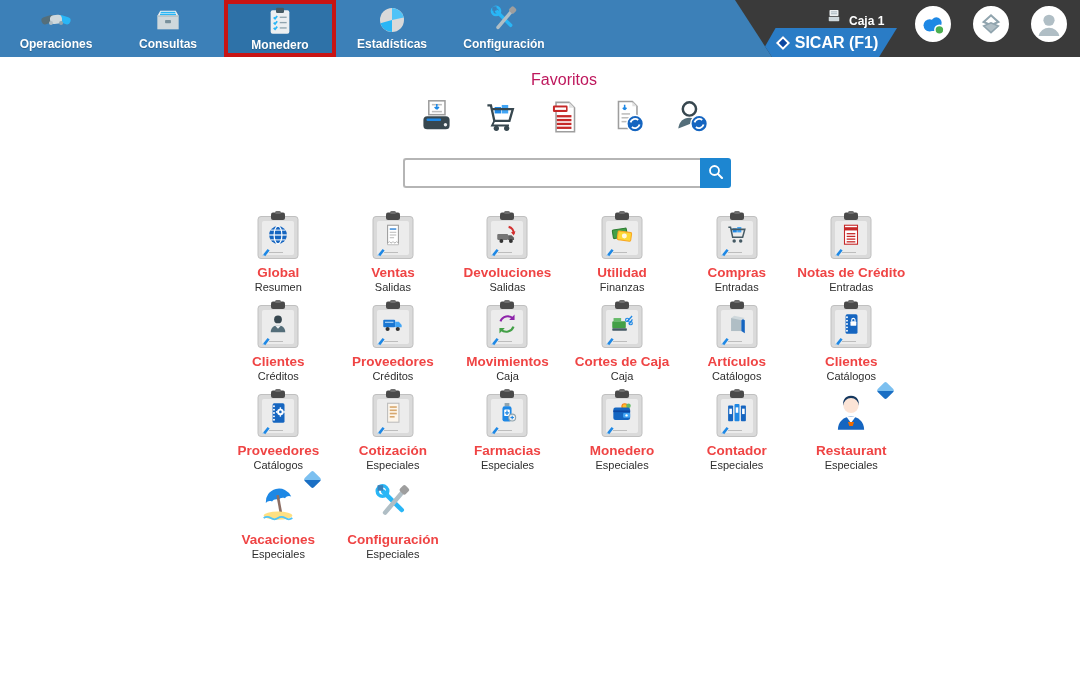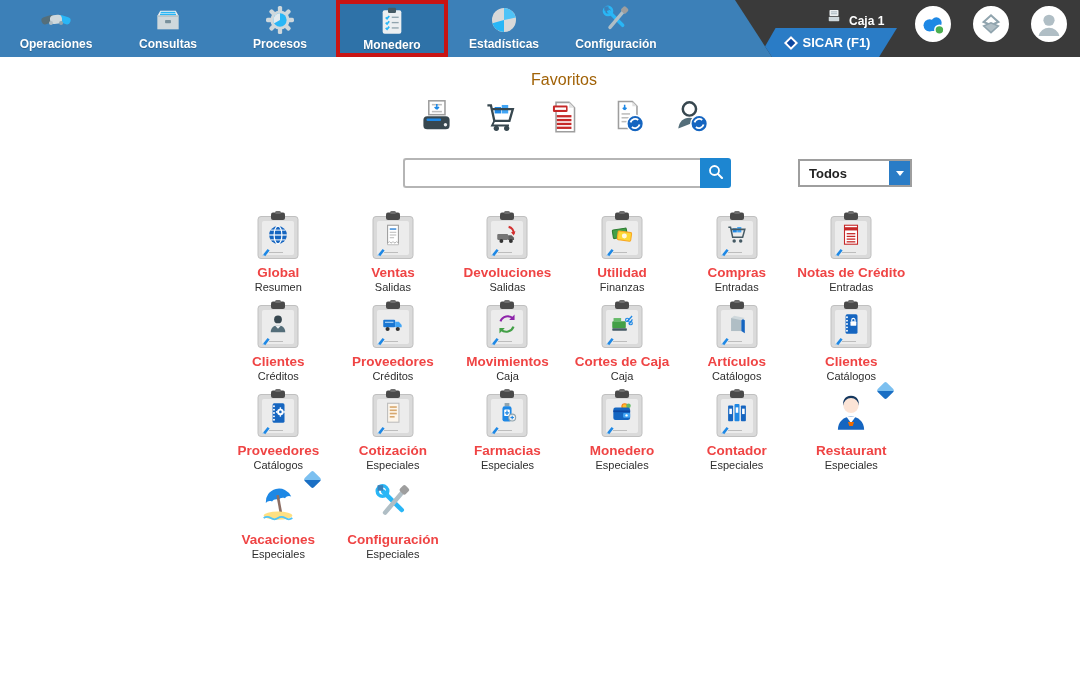--- a/index.html
+++ b/index.html
@@ -19,32 +19,32 @@
   .top-dark { position:absolute; right:0; top:0; width:345px; height:57px;
     background:#3a3a3a; clip-path:polygon(0 0,100% 0,100% 100%,10.7% 100%); }
   .station { position:absolute; left:90px; top:7px; display:flex; align-items:flex-end;
     gap:6px; color:#fff; font-weight:bold; font-size:12px; }
   .station svg { width:18px; height:18px; }
   .app-tab { position:absolute; left:24px; top:28px; width:138px; height:29px;
     background:#2a7cc6; clip-path:polygon(12% 0,100% 0,87% 100%,0 100%);
     display:flex; align-items:center; justify-content:center; gap:7px; cursor:pointer; }
   .app-tab .dmd { width:10px; height:10px; background:#0d47a1; border:2px solid #fff;
     transform:rotate(45deg); }
-  .app-tab .tlabel { color:#fff; font-weight:bold; font-size:13px; }
+  .app-tab .tlabel { color:#fff; font-weight:bold; font-size:16px; }
 
   .quick { position:absolute; right:2px; top:6px; display:flex; }
   .quick-item { width:58px; display:flex; flex-direction:column; align-items:center; cursor:pointer; }
   .qcircle { width:36px; height:36px; border-radius:50%; background:#fff;
     border:2px solid #fff; overflow:hidden; display:flex; align-items:center; justify-content:center; }
   .qcircle svg { width:32px; height:32px; }
   .qlabel { color:#fff; font-weight:bold; font-size:11px; margin-top:18px; }
 
   
   .main-col { position:relative; width:686px; margin-left:221px; }
-  .fav-title { text-align:center; margin-top:14px; color:#a16207; font-size:16px; }
+  .fav-title { text-align:center; margin-top:14px; color:#be185d; font-size:16px; }
   .fav-row { margin-top:8px; display:flex; justify-content:center; gap:27px; }
   .fav-ic { width:37px; height:40px; cursor:pointer; }
   .fav-ic svg { width:37px; height:40px; }
 
   .search-row { position:relative; width:1080px; height:30px; margin-top:21px; }
   .search-group { position:absolute; left:403px; top:0; display:flex; }
   .search-input { width:297px; height:30px; border:2px solid #b5b5b5; border-right:none;
     border-radius:3px 0 0 3px; padding:0 8px; font-size:14px; outline:none;
     font-family:"Liberation Sans", sans-serif; }
   .search-btn { width:31px; height:30px; background:#1d86d1; border:none;
@@ -92,34 +92,20 @@
       <div class="nav-item">
         <span class="nicon"><svg class="" viewBox="0 0 24 24">
             <path d="M4 9h16v10H4z" fill="#cfd8dc"></path>
             <path d="M4 9l2.2-4h11.6L20 9z" fill="#eceff1"></path>
             <line x1="6.5" y1="6.4" x2="17.5" y2="6.4" stroke="#29b6f6" stroke-width="1.1"></line>
             <line x1="6" y1="7.9" x2="18" y2="7.9" stroke="#29b6f6" stroke-width="1.1"></line>
             <rect x="9.8" y="12" width="4.4" height="2.4" rx=".6" fill="#78909c"></rect>
             <line x1="4" y1="9" x2="20" y2="9" stroke="#b0bec5"></line>
           </svg></span>
         <span class="nlabel">Consultas</span>
-      </div>
-      <div class="nav-item">
-        <span class="nicon"><svg class="" viewBox="0 0 24 24">
-            <g fill="#cfd8dc">
-              <rect x="10.4" y="1.5" width="3.2" height="21" rx="1.2"></rect>
-              <rect x="10.4" y="1.5" width="3.2" height="21" rx="1.2" transform="rotate(45 12 12)"></rect>
-              <rect x="10.4" y="1.5" width="3.2" height="21" rx="1.2" transform="rotate(90 12 12)"></rect>
-              <rect x="10.4" y="1.5" width="3.2" height="21" rx="1.2" transform="rotate(135 12 12)"></rect>
-              <circle cx="12" cy="12" r="7.2"></circle>
-            </g>
-            <circle cx="12" cy="12" r="5" fill="#29b6f6"></circle>
-            <path d="M12 12V7a5 5 0 0 0-4.3 7.5z" fill="#e3eaee"></path>
-          </svg></span>
-        <span class="nlabel">Procesos</span>
       </div>
       <div class="nav-item active">
         <span class="nicon"><svg class="" viewBox="0 0 24 24">
             <rect x="5" y="4" width="14" height="17.5" rx="1.5" fill="#eceff1"></rect>
             <rect x="9" y="2" width="6" height="4" rx="1" fill="#455a64"></rect>
             <g stroke="#29b6f6" stroke-width="1.3" fill="none">
               <path d="M7.3 9.2l1 1 1.6-2"></path>
               <path d="M7.3 13.2l1 1 1.6-2"></path>
               <path d="M7.3 17.2l1 1 1.6-2"></path>
             </g>
@@ -258,26 +244,20 @@
 <div class="search-row">
   <div class="search-group">
     <input class="search-input" type="text" autofocus="" placeholder="" style="">
     <button class="search-btn">
       <span><svg width="18" height="18" viewBox="0 0 24 24">
             <circle cx="10" cy="10" r="6" fill="none" stroke="#fff" stroke-width="2.4"></circle>
             <line x1="14.5" y1="14.5" x2="20" y2="20" stroke="#fff" stroke-width="2.8" stroke-linecap="round"></line>
           </svg></span>
     </button>
   </div>
-  <div class="dropdown">
-    <span class="dd-label">Todos</span>
-    <span class="dd-btn">
-        <span class="tri"></span>
-      </span>
-  </div>
 </div>
 
 <div class="grid" id="report-grid">
     <div class="tile">
       <span class="tile-ic">
         <span class="base"><svg viewBox="0 0 46 49">
             <rect x="3" y="5.5" width="40" height="42" rx="3" fill="#dadada" stroke="#c0c0c0"></rect>
             <rect x="7" y="10" width="32" height="34" rx="2" fill="#ececec"></rect>
             <rect x="16" y="1.5" width="14" height="7.5" rx="2" fill="#4a4a4a"></rect>
             <rect x="20" y="0" width="6" height="3" rx="1.5" fill="#6e6e6e"></rect>

